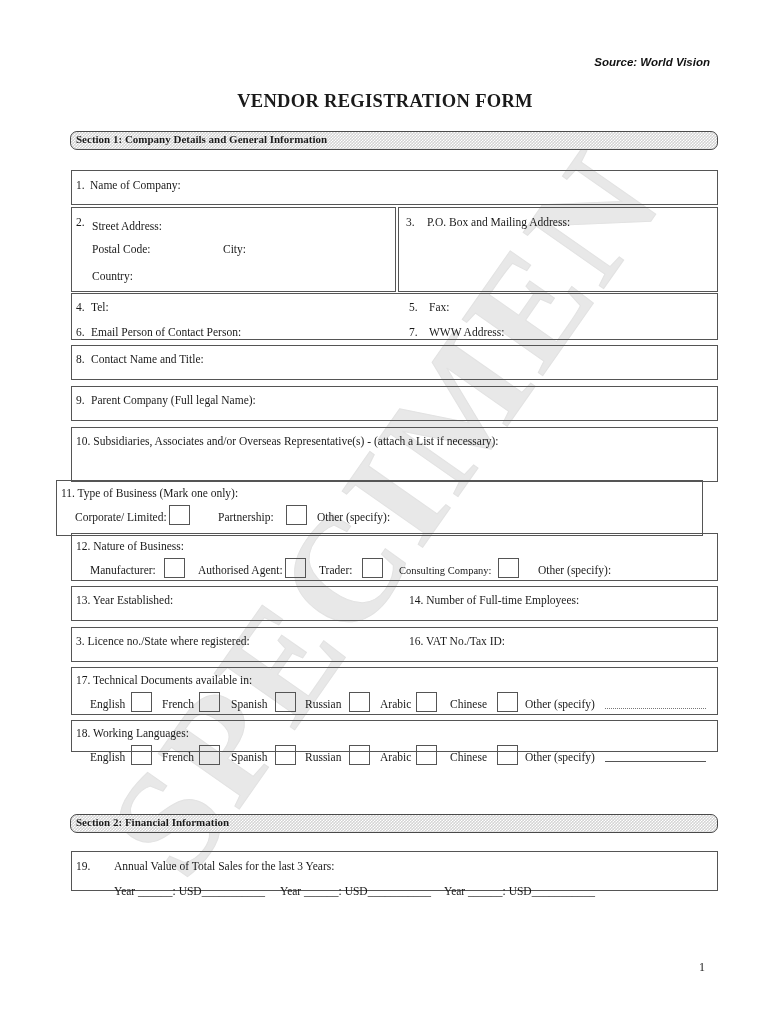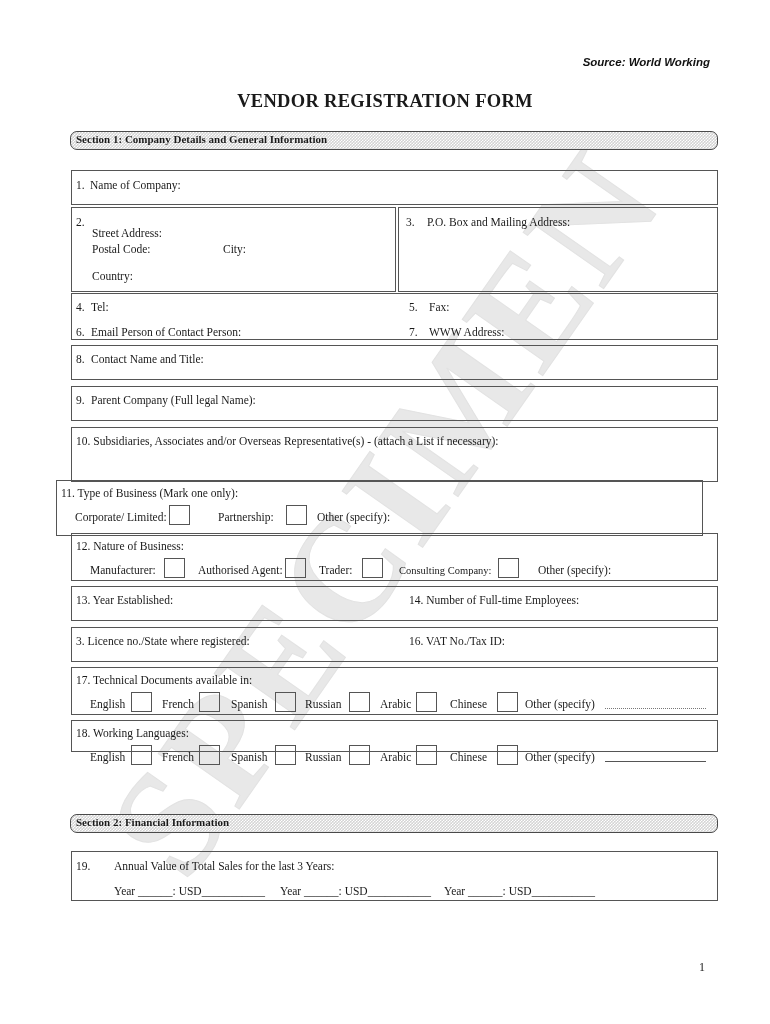--- a/index.html
+++ b/index.html
@@ -82,35 +82,35 @@
 <body>
 
 <div class="page">
 
   <div class="watermark">
     <span>SPECIMEN</span>
   </div>
 
   <div class="content">
 
-    <div class="source">Source: World Working</div>
+    <div class="source">Source: World Vision</div>
     <div class="doc-title">VENDOR REGISTRATION FORM</div>
 
     <div class="section-bar" style="top:131px">
       <span class="lbl">Section 1: Company Details and General Information</span>
     </div>
 
     <div class="box" style="left:71px;top:170px;width:647px;height:35px">
       <span class="num" style="left:4px;top:9px">1.</span>
       <span class="txt" style="left:18px;top:9px">Name of Company:</span>
     </div>
 
     <div class="box" style="left:71px;top:207px;width:325px;height:85px">
       <span class="num" style="left:4px;top:9px">2.</span>
-      <span class="txt" style="left:20px;top:20px">Street Address:</span>
+      <span class="txt" style="left:20px;top:13px">Street Address:</span>
       <span class="txt" style="left:20px;top:36px">Postal Code:</span>
       <span class="txt" style="left:151px;top:36px">City:</span>
       <span class="txt" style="left:20px;top:63px">Country:</span>
     </div>
 
     <div class="box" style="left:398px;top:207px;width:320px;height:85px">
       <span class="num" style="left:7px;top:9px">3.</span>
       <span class="txt" style="left:28px;top:9px">P.O. Box and Mailing Address:</span>
     </div>
 
@@ -206,21 +206,21 @@
       <span class="txt" style="left:378px;top:31px">Chinese</span>
       <span class="cb" style="left:425px;top:24px"></span>
       <span class="txt" style="left:453px;top:31px">Other (specify)</span>
       <span class="uline" style="left:533px;top:40px;width:101px"></span>
     </div>
 
     <div class="section-bar" style="top:814px">
       <span class="lbl">Section 2: Financial Information</span>
     </div>
 
-    <div class="box" style="left:71px;top:851px;width:647px;height:50px">
+    <div class="box" style="left:71px;top:851px;width:647px;height:40px">
       <span class="num" style="left:4px;top:9px">19.</span>
       <span class="txt" style="left:42px;top:9px">Annual Value of Total Sales for the last 3 Years:</span>
       <span class="txt" style="left:42px;top:34px">Year ______: USD___________</span>
       <span class="txt" style="left:208px;top:34px">Year ______: USD___________</span>
       <span class="txt" style="left:372px;top:34px">Year ______: USD___________</span>
     </div>
 
     <div class="pageno">1</div>
 
   </div>

